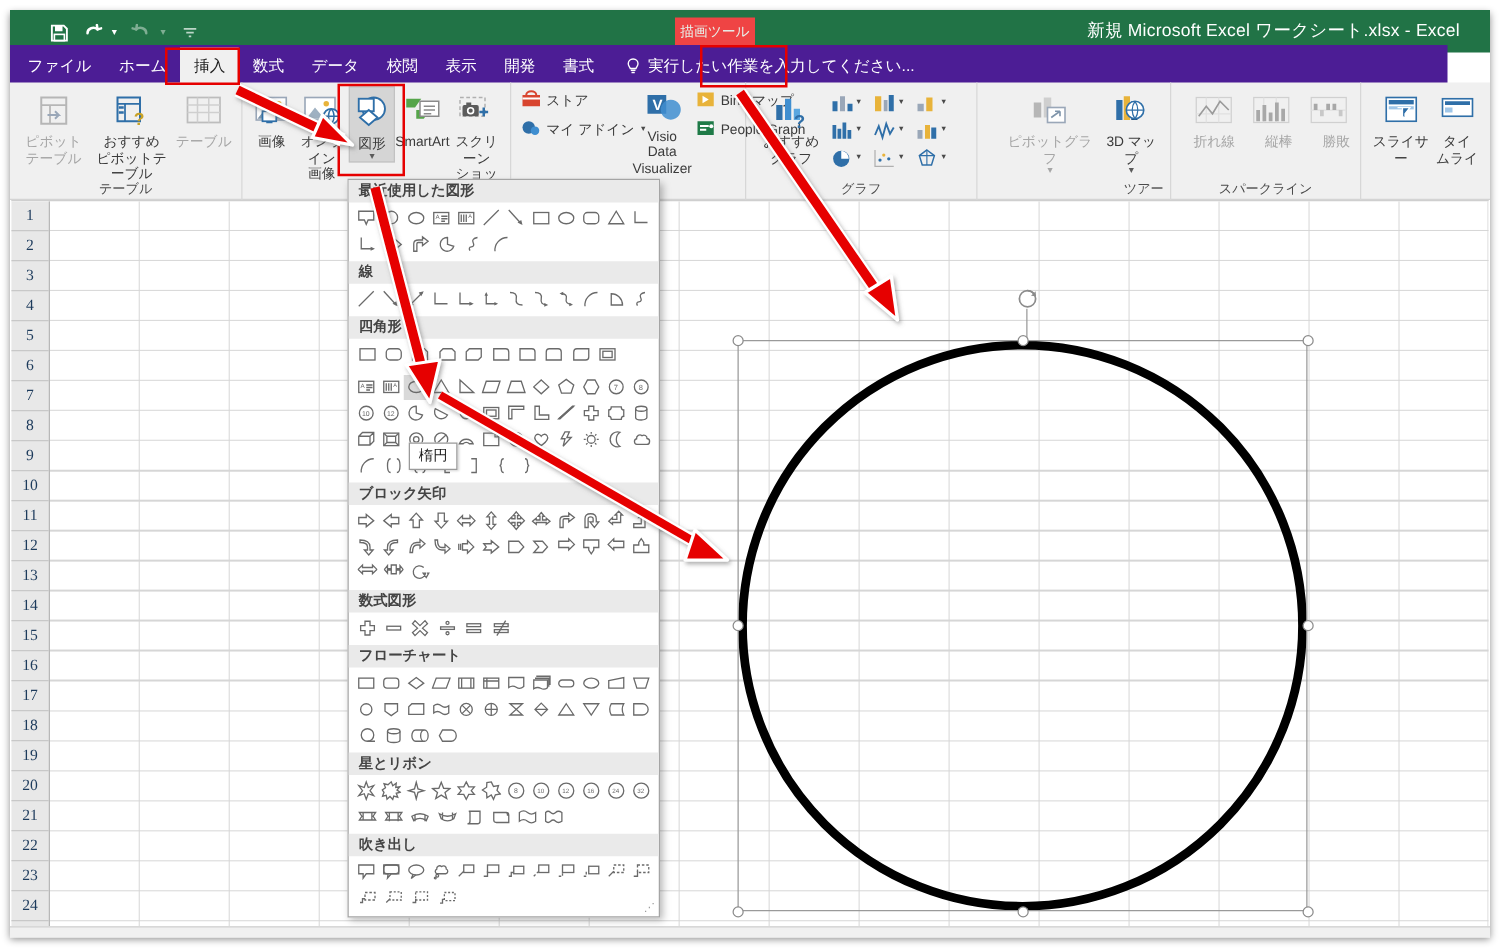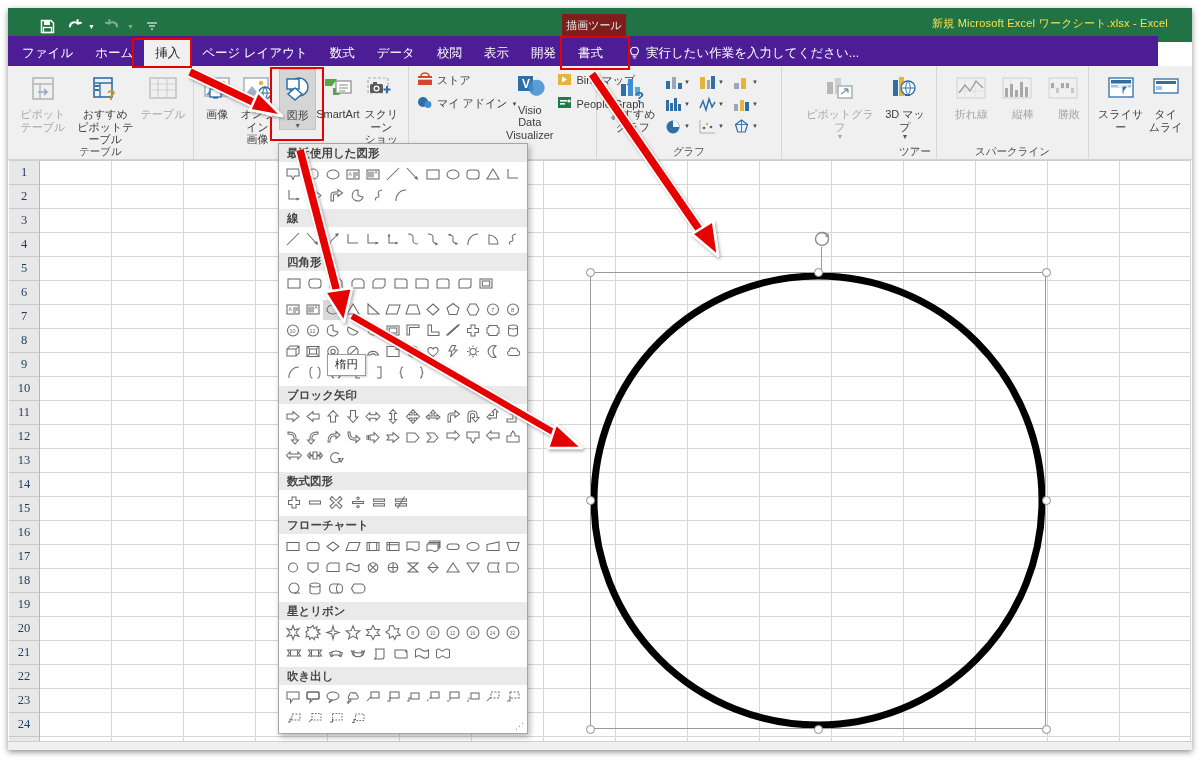--- a/index.html
+++ b/index.html
@@ -46,33 +46,33 @@
     font-size: 15px; line-height: 1;
   }
   .qat-btn.dim { color: #7fae93; }
   .qat-caret {
     font-size: 7px; color: #ffffff; margin-left: -4px;
   }
   .qat-caret.dim { color: #7fae93; }
   .win-title {
     position: absolute;
     right: 24px; top: 8px;
-    color: #fde047;
-    font-size: 11px;
+    color: #ffffff;
+    font-size: 14px;
     letter-spacing: .2px;
     white-space: nowrap;
   }
 
   
   .ctx-banner {
     position: absolute;
-    left: 562px; top: 14px;
+    left: 540px; top: 14px;
     width: 64px; height: 22px;
     display: flex; align-items: center; justify-content: center;
-    background: #7f1d1d;
+    background: #ef4444;
     color: #e7f2ec;
     font-size: 11px;
     white-space: nowrap;
   }
 
   
   .tabstrip {
     position: absolute;
     left: 8px; top: 36px;
     width: 1150px; height: 32px;
@@ -360,21 +360,20 @@
     </div>
     <div class="win-title">新規 Microsoft Excel ワークシート.xlsx - Excel</div>
   </div>
 
   <div class="ctx-banner">描画ツール</div>
 
   <div class="tabstrip">
     <div class="tab first">ファイル</div>
     <div class="tab">ホーム</div>
     <div class="tab active">挿入</div>
-    <div class="tab">ページ レイアウト</div>
     <div class="tab">数式</div>
     <div class="tab">データ</div>
     <div class="tab">校閲</div>
     <div class="tab">表示</div>
     <div class="tab">開発</div>
     <div class="tab">書式</div>
     <div class="tab-tell">
       <span class="bulb">
         <svg width="13" height="14" viewBox="0 0 13 14">
             <path d="M6.5 1.2 C4 1.2 2.6 3 2.6 5 c0 1.7 1.3 2.6 1.6 3.8 h4.6 C9.1 7.6 10.4 6.7 10.4 5 C10.4 3 9 1.2 6.5 1.2z" fill="none" stroke="#ffffff" stroke-width="1.1"></path>

